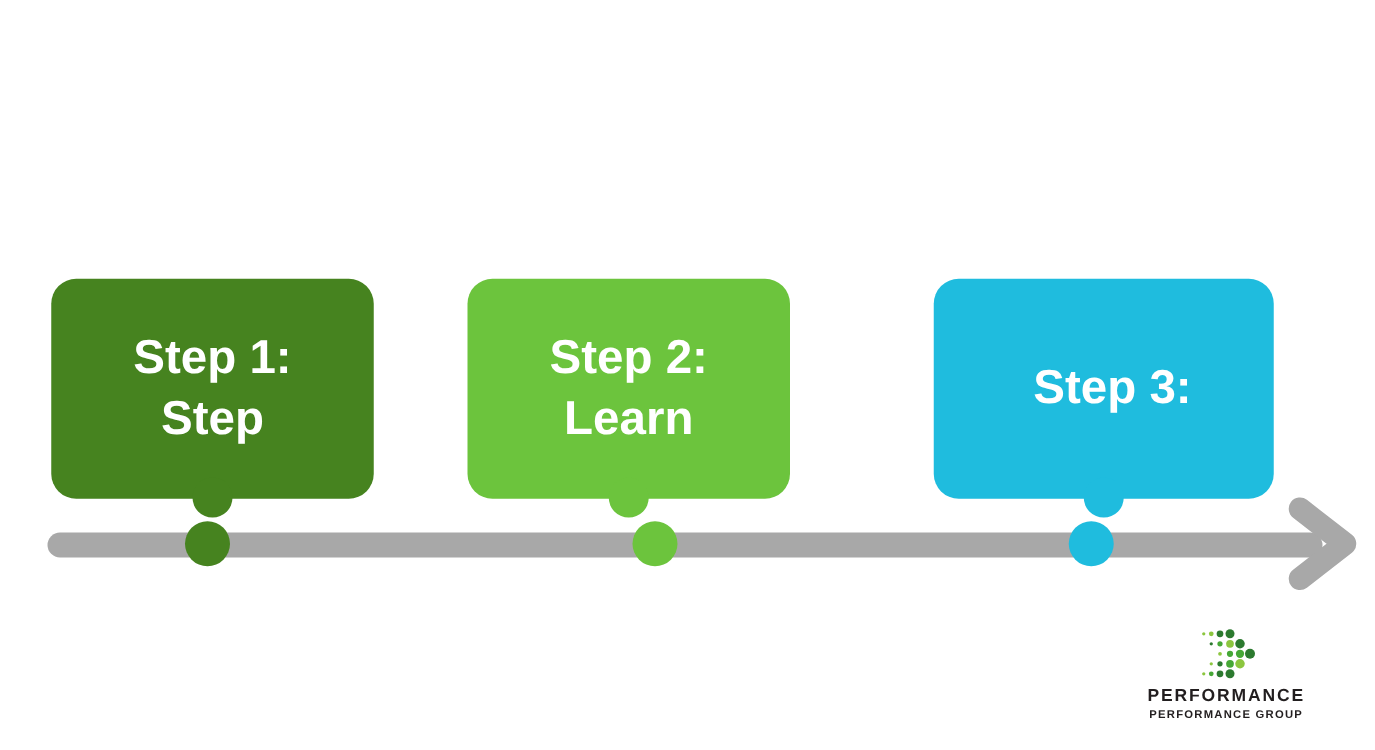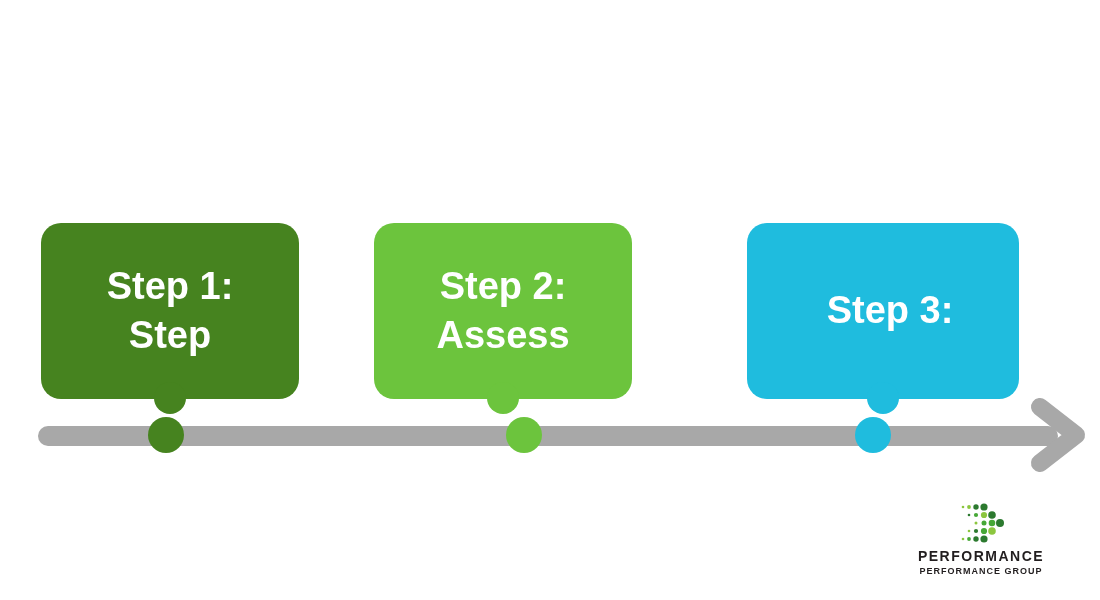--- a/index.html
+++ b/index.html
@@ -114,21 +114,21 @@
     <div class="step-text">
       <div>Step 1:</div>
       <div>Step</div>
     </div>
     <div class="step-tab" style="background-color: rgb(70, 131, 31);"></div>
   </div>
 
   <div class="step-box" style="left: 374px; background-color: rgb(108, 196, 61);">
     <div class="step-text">
       <div>Step 2:</div>
-      <div>Assess</div>
+      <div>Learn</div>
     </div>
     <div class="step-tab" style="background-color: rgb(108, 196, 61);"></div>
   </div>
 
   <div class="step-box" style="left: 747px; background-color: rgb(31, 188, 222); padding-left: 14px;">
     <div class="step-text">
       <div>Step 3:</div>
     </div>
     <div class="step-tab" style="background-color: rgb(31, 188, 222);"></div>
   </div>

